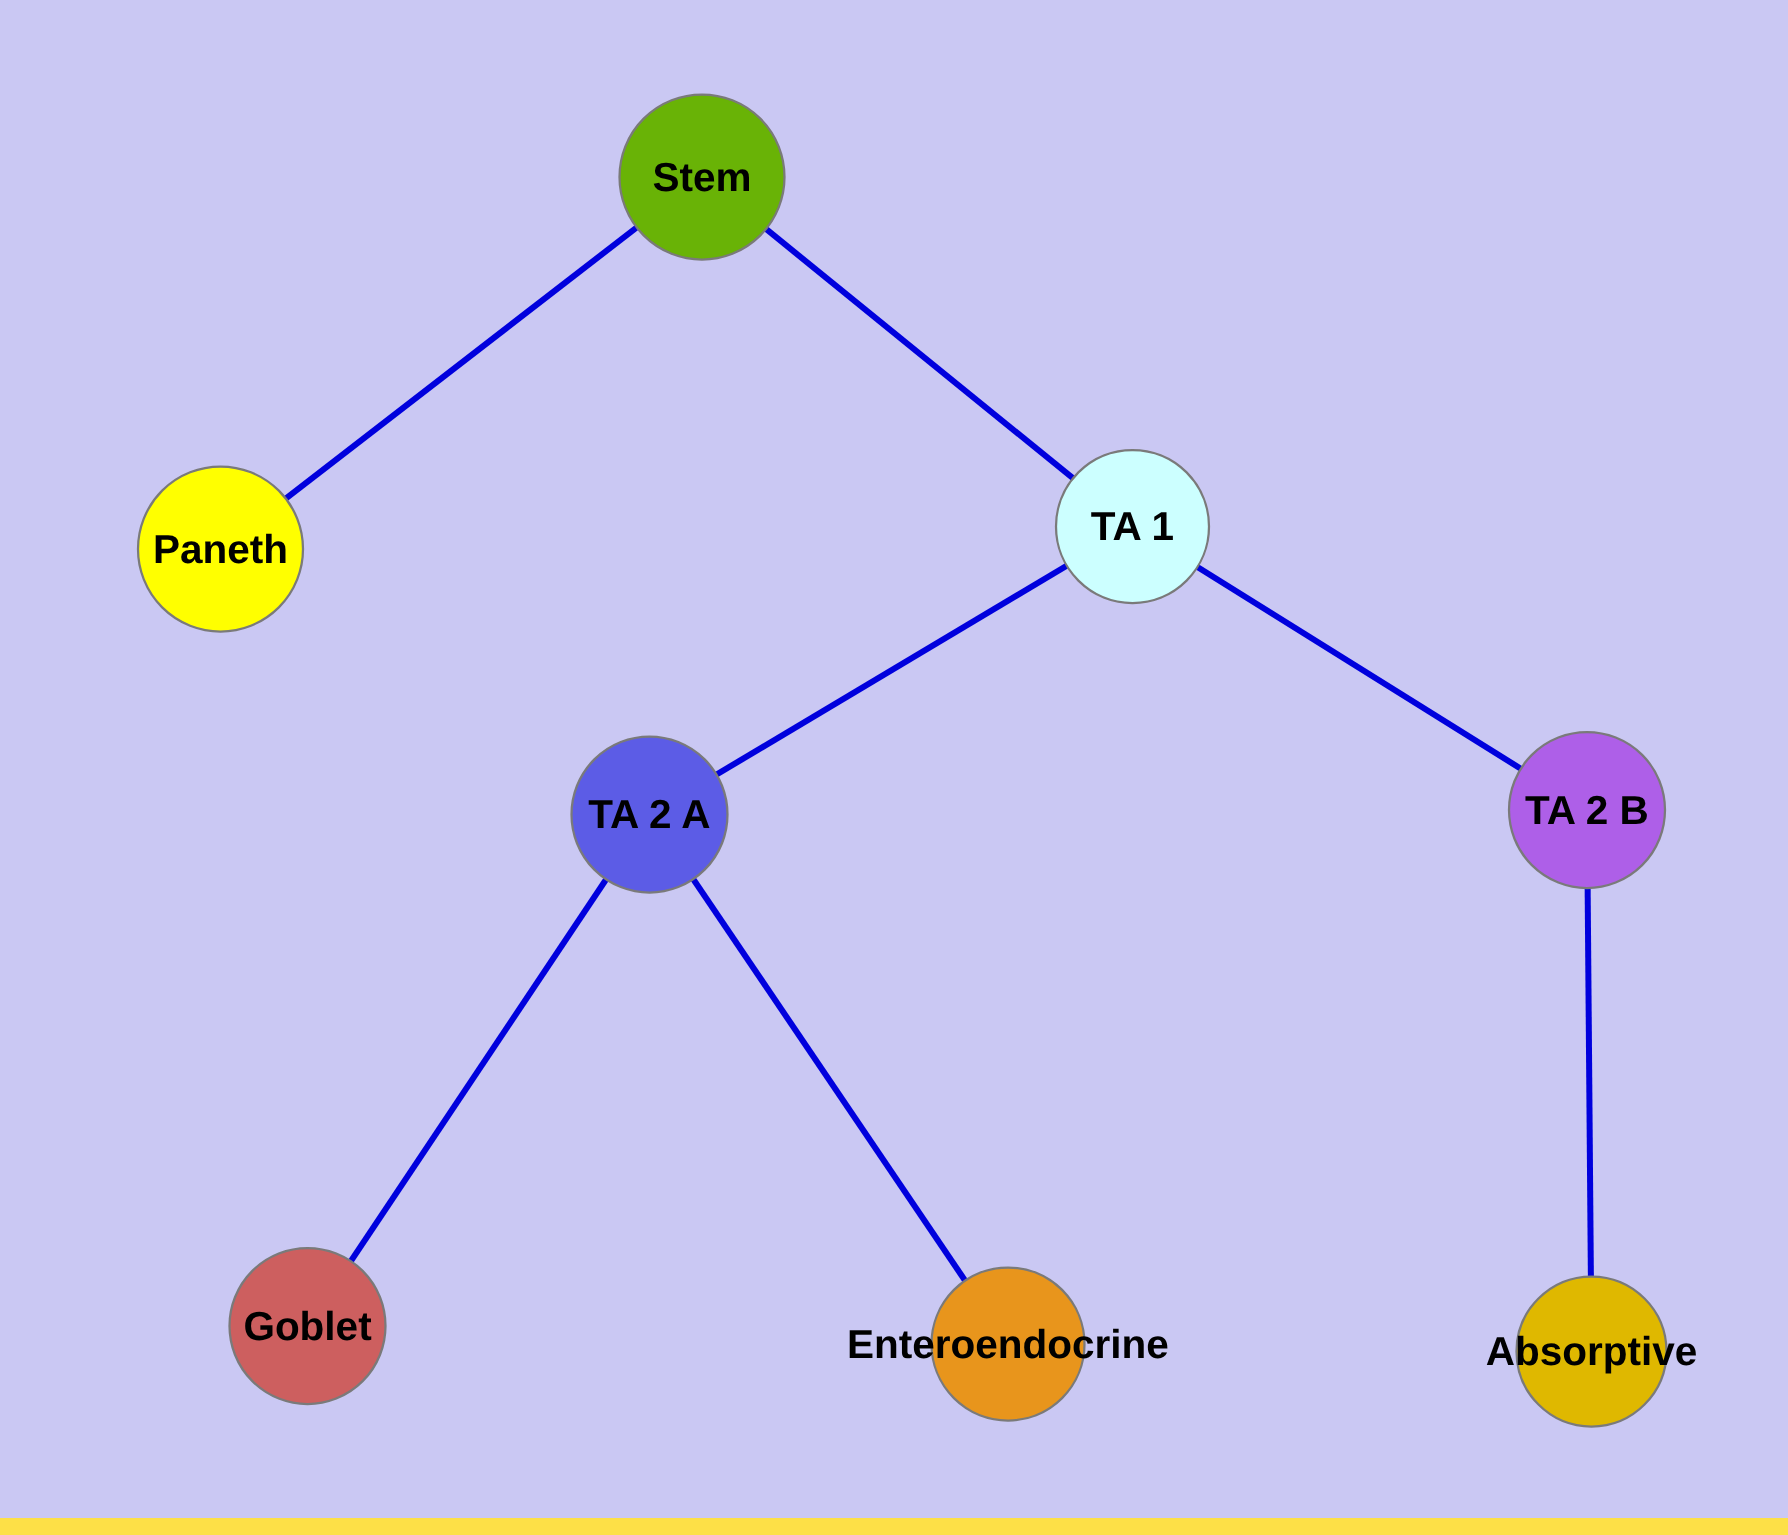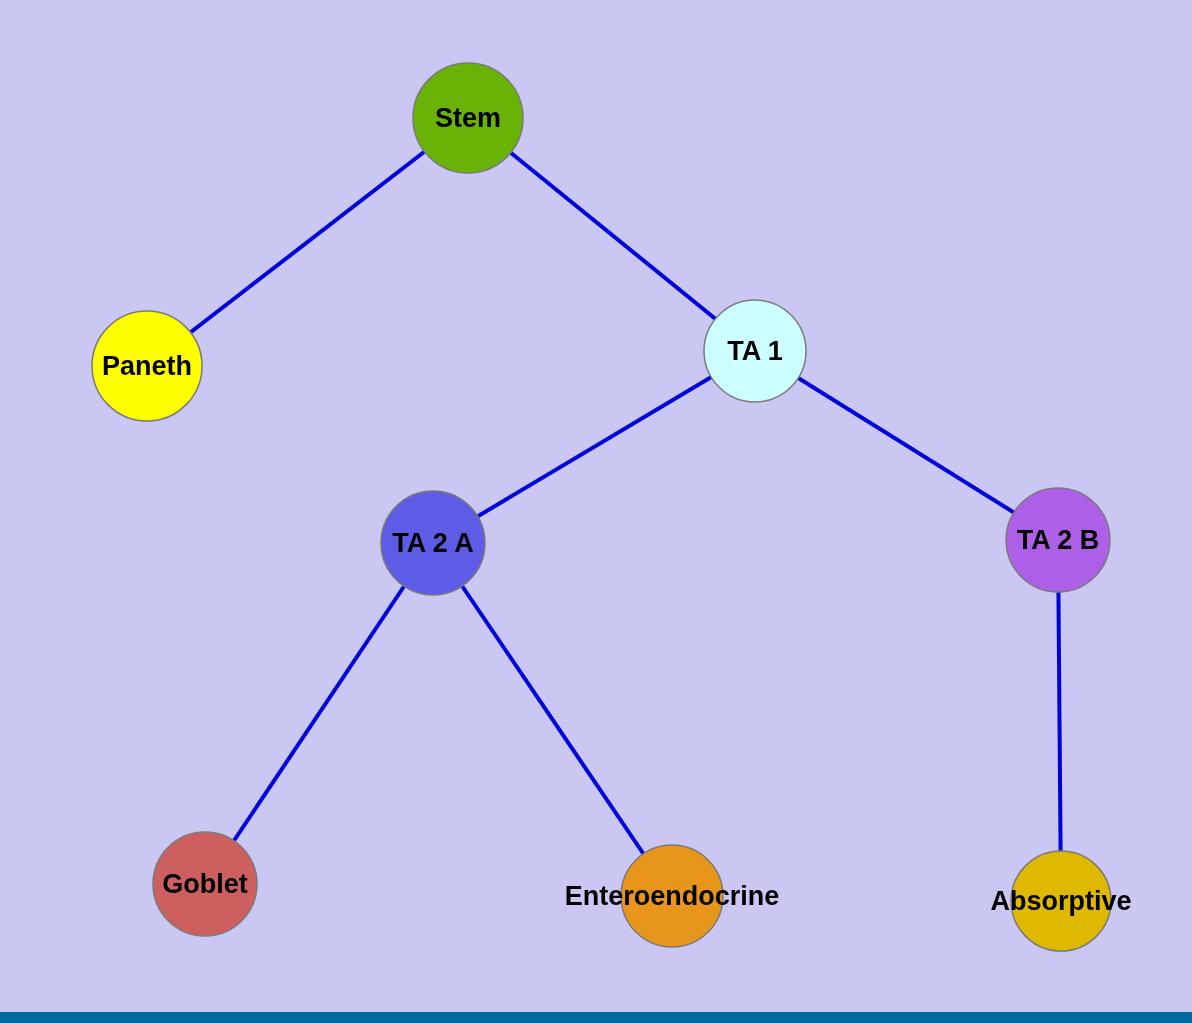--- a/index.html
+++ b/index.html
@@ -6,21 +6,21 @@
     margin: 0;
     padding: 0;
     background: #ffffff;
     font-family: "Liberation Sans", sans-serif;
   }
   #stage {
     position: relative;
     width: 1192px;
     height: 1023px;
     overflow: hidden;
-    background: #0369a1;
+    background: #fde047;
   }
   svg {
     display: block;
   }
   .node-circle {
     cursor: pointer;
   }
   .node-label {
     font-family: "Liberation Sans", sans-serif;
     font-weight: bold;

